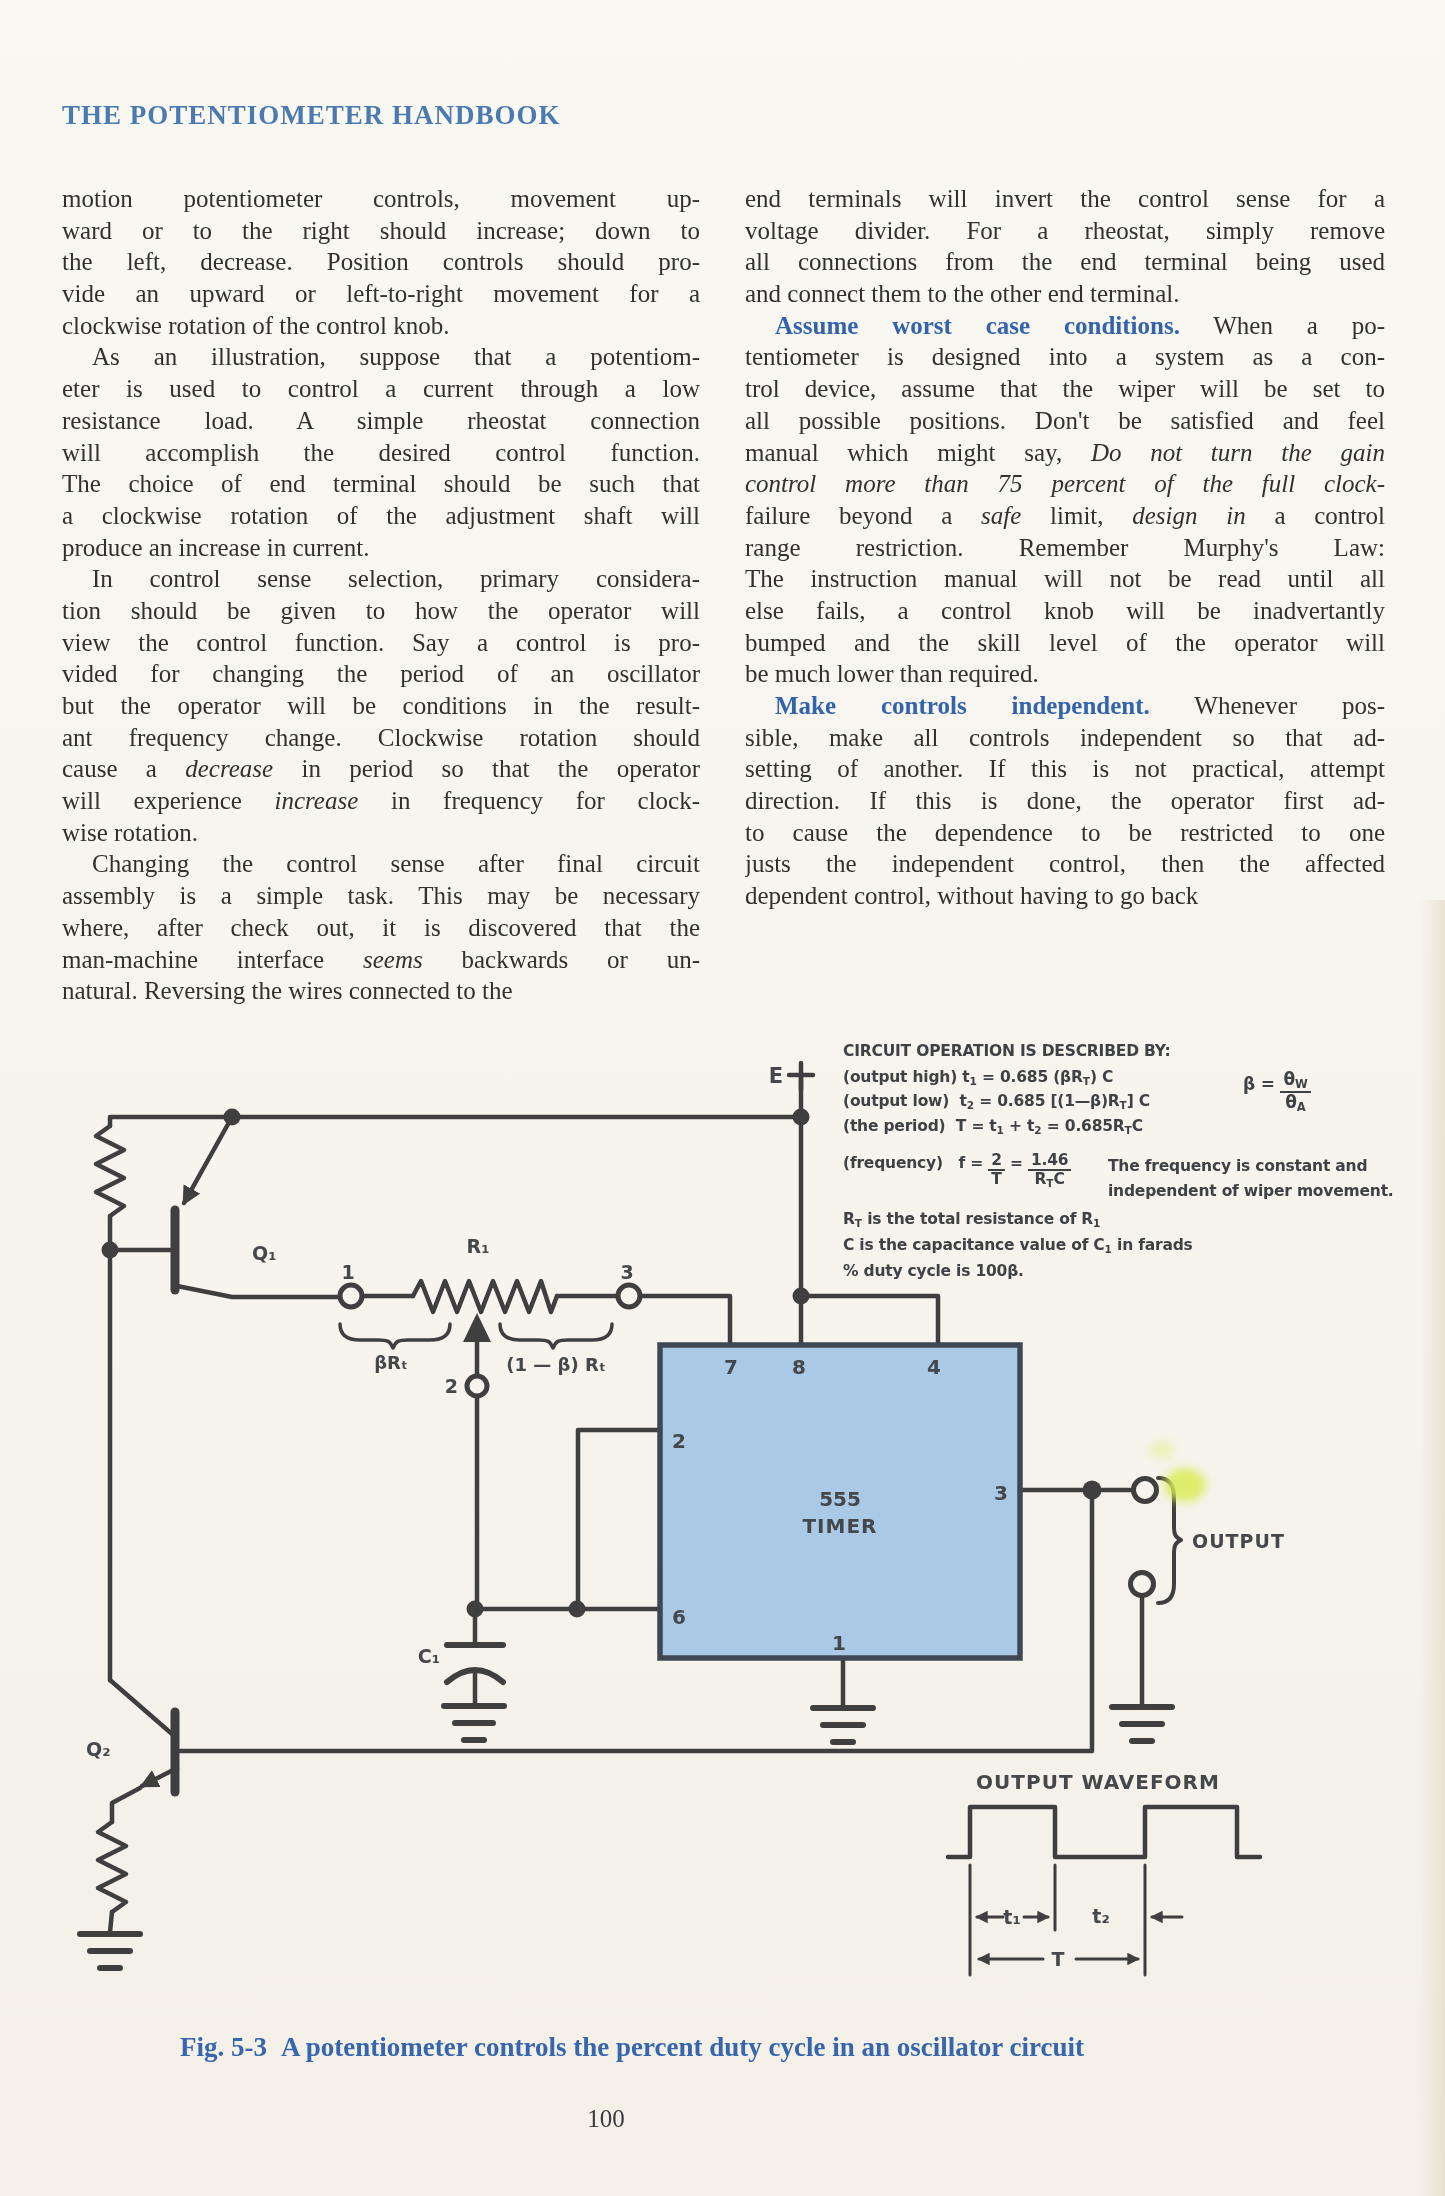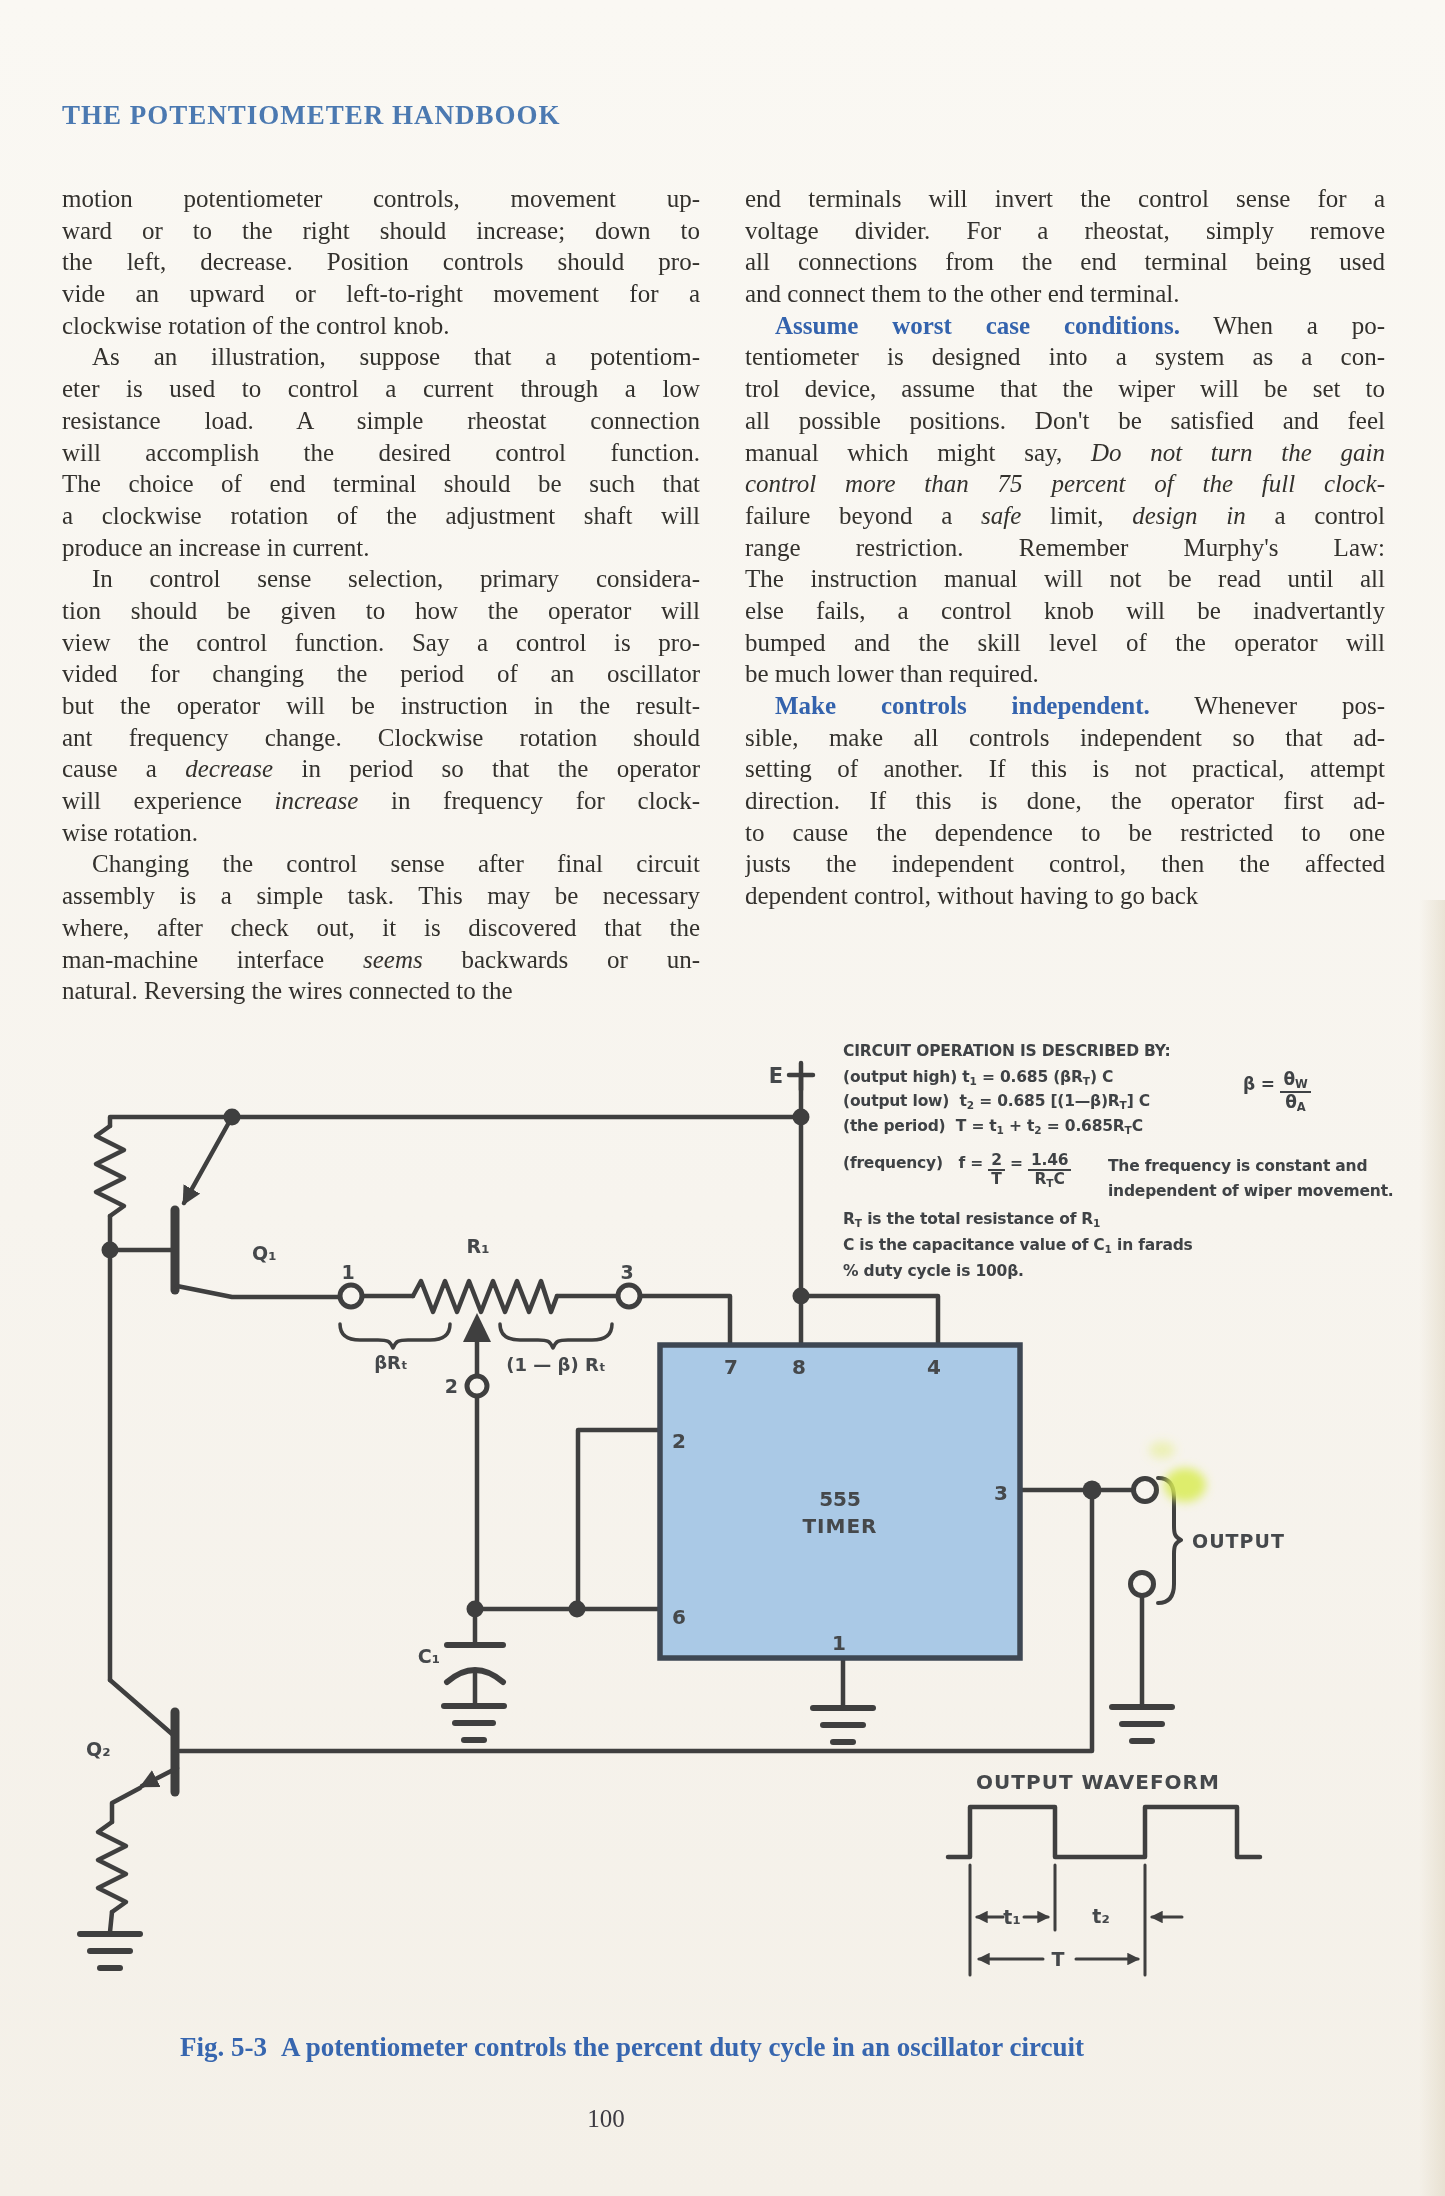--- a/index.html
+++ b/index.html
@@ -61,21 +61,21 @@
       <div class="line">eter is used to control a current through a low</div>
       <div class="line">resistance load. A simple rheostat connection</div>
       <div class="line">will accomplish the desired control function.</div>
       <div class="line">The choice of end terminal should be such that</div>
       <div class="line">a clockwise rotation of the adjustment shaft will</div>
       <div class="line last">produce an increase in current.</div>
       <div class="line ind">In control sense selection, primary considera-</div>
       <div class="line">tion should be given to how the operator will</div>
       <div class="line">view the control function. Say a control is pro-</div>
       <div class="line">vided for changing the period of an oscillator</div>
-      <div class="line">but the operator will be instruction in the result-</div>
+      <div class="line">but the operator will be conditions in the result-</div>
       <div class="line">ant frequency change. Clockwise rotation should</div>
       <div class="line">cause a <span class="sg-i">decrease</span> in period so that the operator</div>
       <div class="line">will experience <span class="sg-i">increase</span> in frequency for clock-</div>
       <div class="line last">wise rotation.</div>
       <div class="line ind">Changing the control sense after final circuit</div>
       <div class="line">assembly is a simple task. This may be necessary</div>
       <div class="line">where, after check out, it is discovered that the</div>
       <div class="line">man-machine interface <span class="sg-i">seems</span> backwards or un-</div>
       <div class="line last">natural. Reversing the wires connected to the</div>
     </div>

